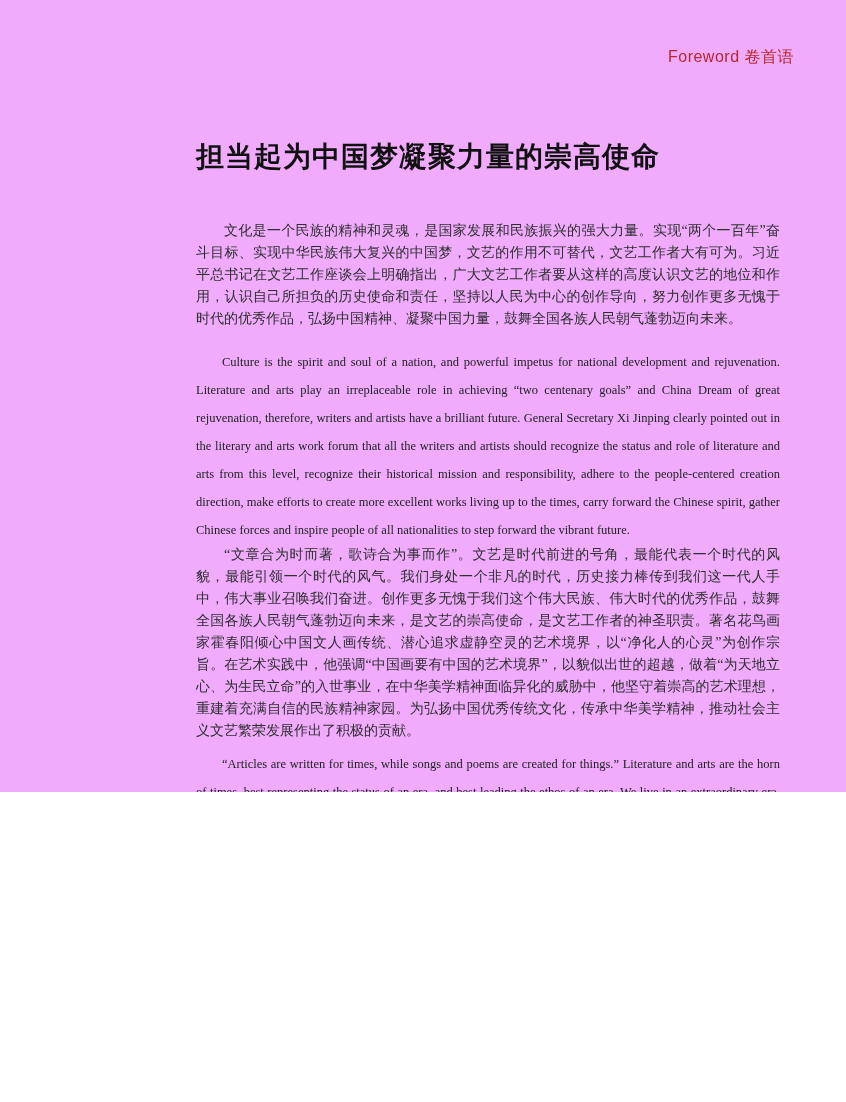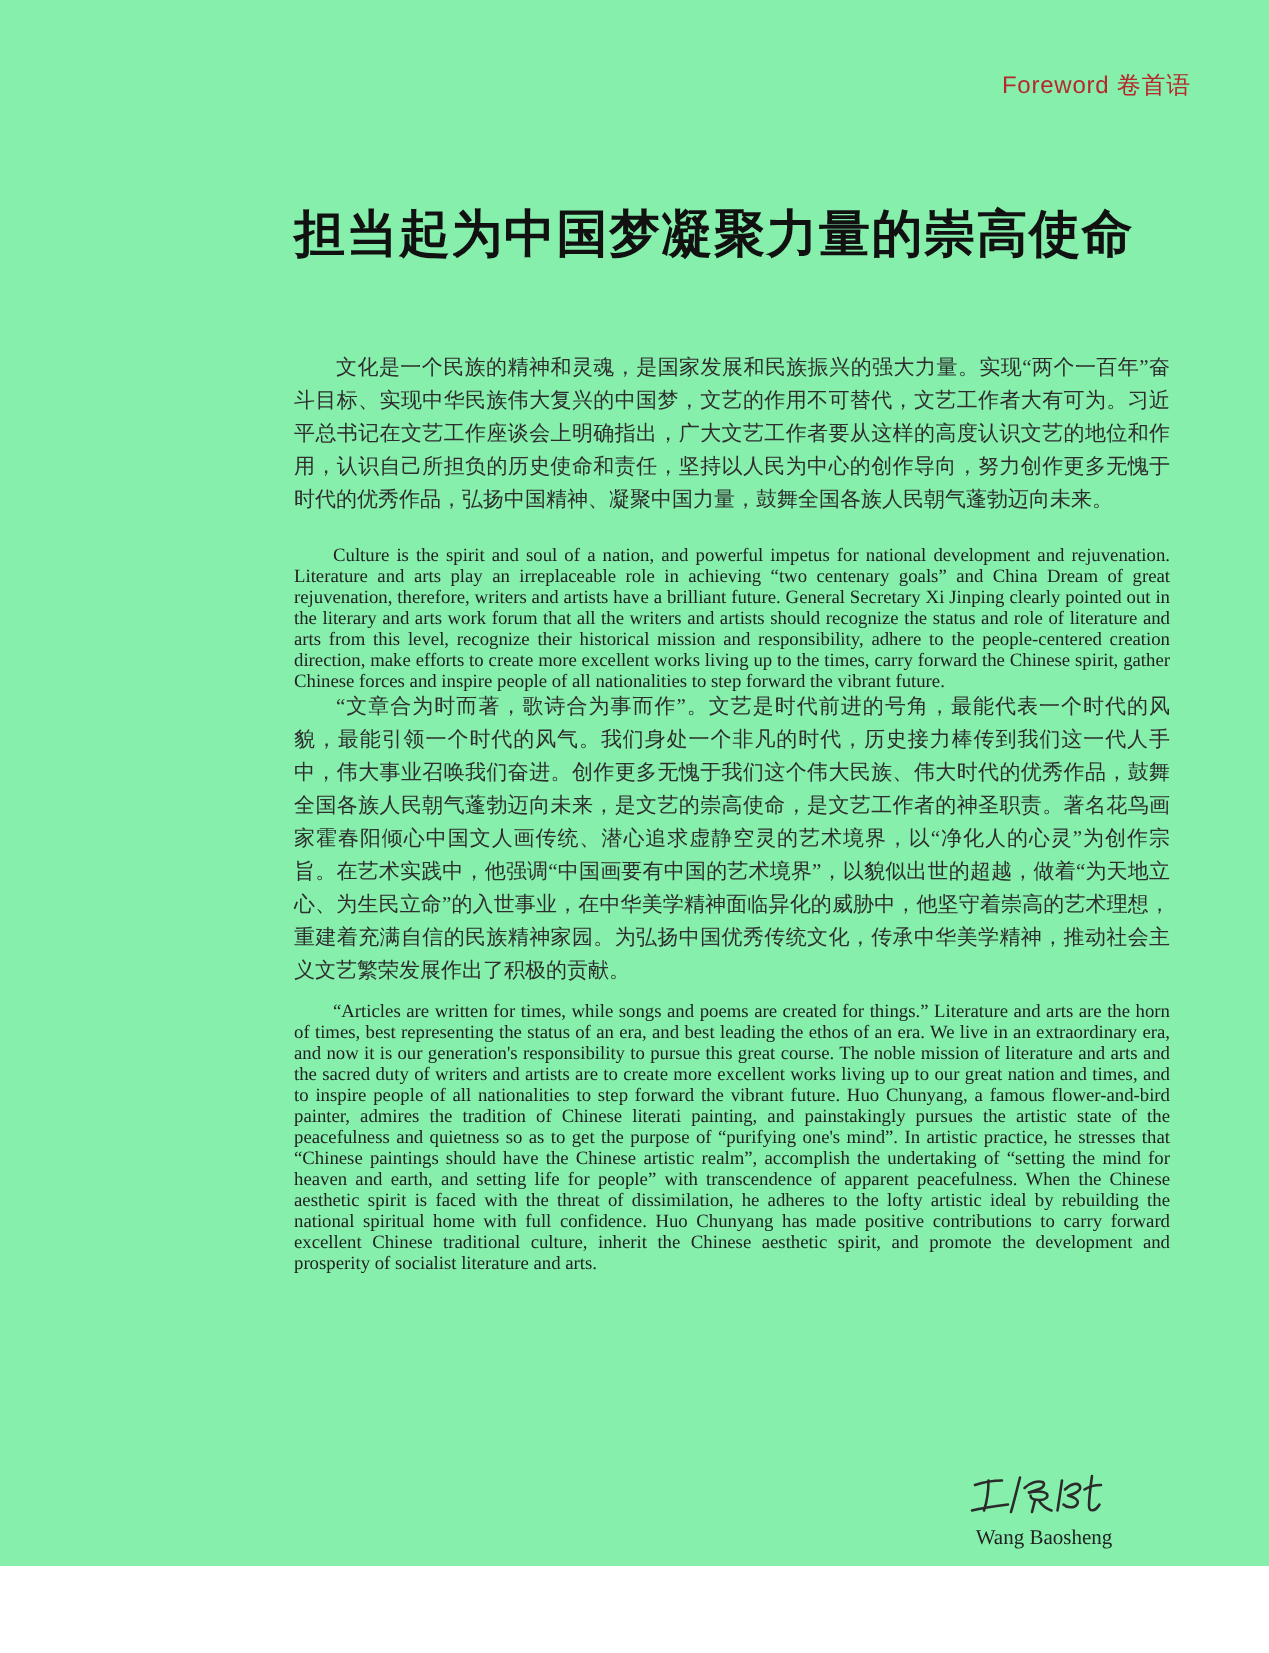--- a/index.html
+++ b/index.html
@@ -1,20 +1,20 @@
 <!DOCTYPE html>
 <html><head>
 <meta charset="utf-8">
 <style>
   html, body { margin: 0; padding: 0; background: #ffffff; }
   .page {
     position: relative;
     width: 846px;
-    height: 1044px;
-    background: #86efac;
+    height: 792px;
+    background: #f0abfc;
     overflow: hidden;
     font-family: "Liberation Serif", serif;
     color: #262626;
   }
   .foreword-label {
     position: absolute;
     top: 47px;
     right: 52px;
     font-size: 16px;
     letter-spacing: 0.5px;
@@ -22,21 +22,21 @@
     font-family: "Liberation Sans", sans-serif;
     white-space: nowrap;
   }
   .content {
     position: absolute;
     left: 196px;
     top: 138px;
     width: 584px;
   }
   .title-zh {
-    font-size: 34px;
+    font-size: 28px;
     font-weight: bold;
     line-height: 38px;
     letter-spacing: 1px;
     color: #111;
     white-space: nowrap;
   }
   .title-en {
     margin-top: 6px;
     font-size: 28px;
     font-weight: bold;
@@ -49,25 +49,25 @@
     text-align: justify;
     color: #2e2e2e;
   }
   .para.zh {
     font-size: 14px;
     line-height: 22px;
     text-indent: 2em;
   }
   .para.en {
     font-size: 12.5px;
-    line-height: 14px;
+    line-height: 28px;
     text-indent: 26px;
     color: #222;
   }
-  .para.zh1 { margin-top: 59px; }
+  .para.zh1 { margin-top: 44px; }
   .para.en1 { margin-top: 18px; }
   .para.zh2 { }
   .para.en2 { margin-top: 8px; }
   .signature {
     position: absolute;
     top: 978px;
     right: 100px;
     display: flex;
     flex-direction: column;
     align-items: center;

